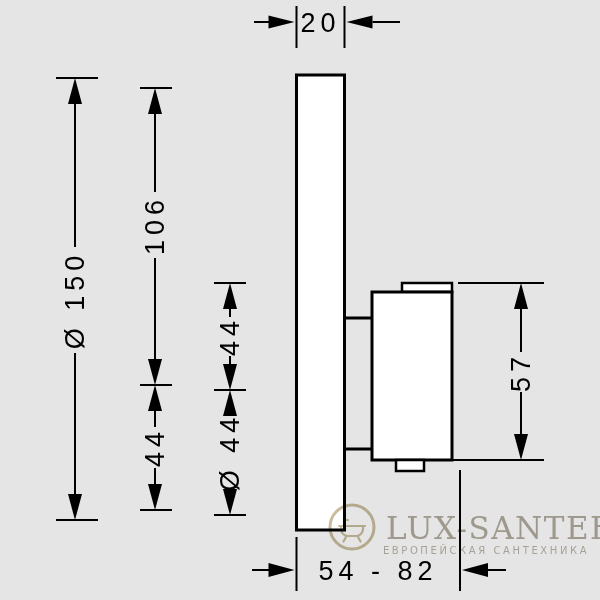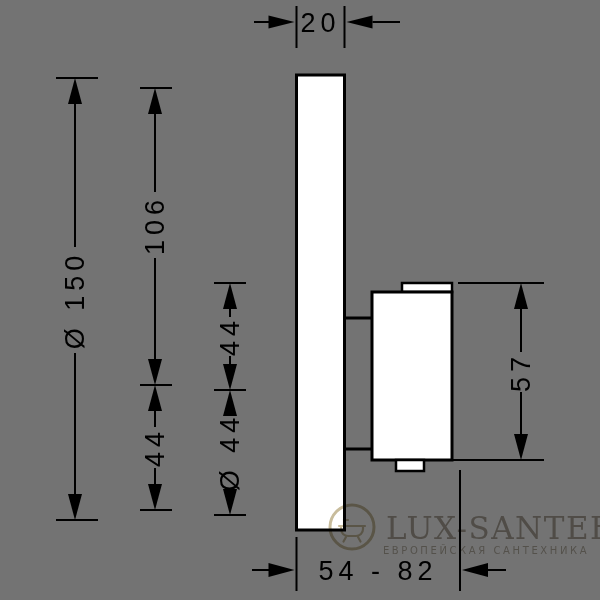--- a/index.html
+++ b/index.html
@@ -8,21 +8,21 @@
     background: #ffffff;
     width: 600px;
     height: 600px;
     overflow: hidden;
     font-family: "Liberation Sans", sans-serif;
   }
   #stage {
     position: relative;
     width: 600px;
     height: 600px;
-    background: #737373;
+    background: #e5e5e5;
   }
   svg { display: block; }
 
   
   .oline {
     fill: #ffffff;
     stroke: #000000;
     stroke-width: 3;
     stroke-linejoin: miter;
   }

